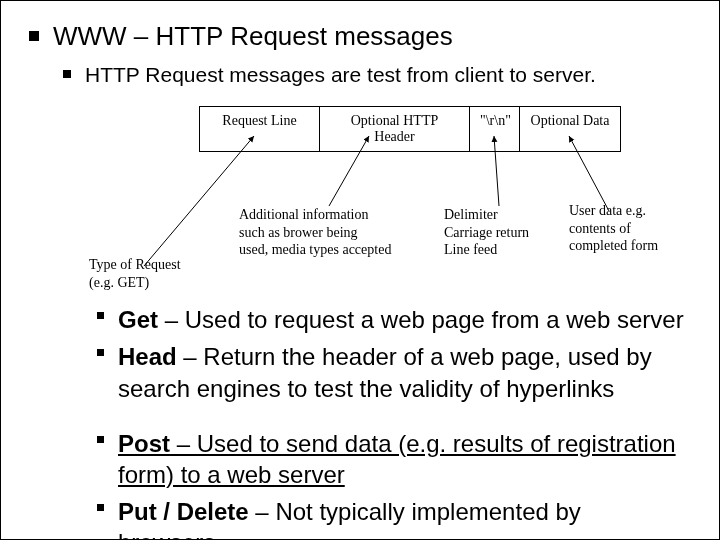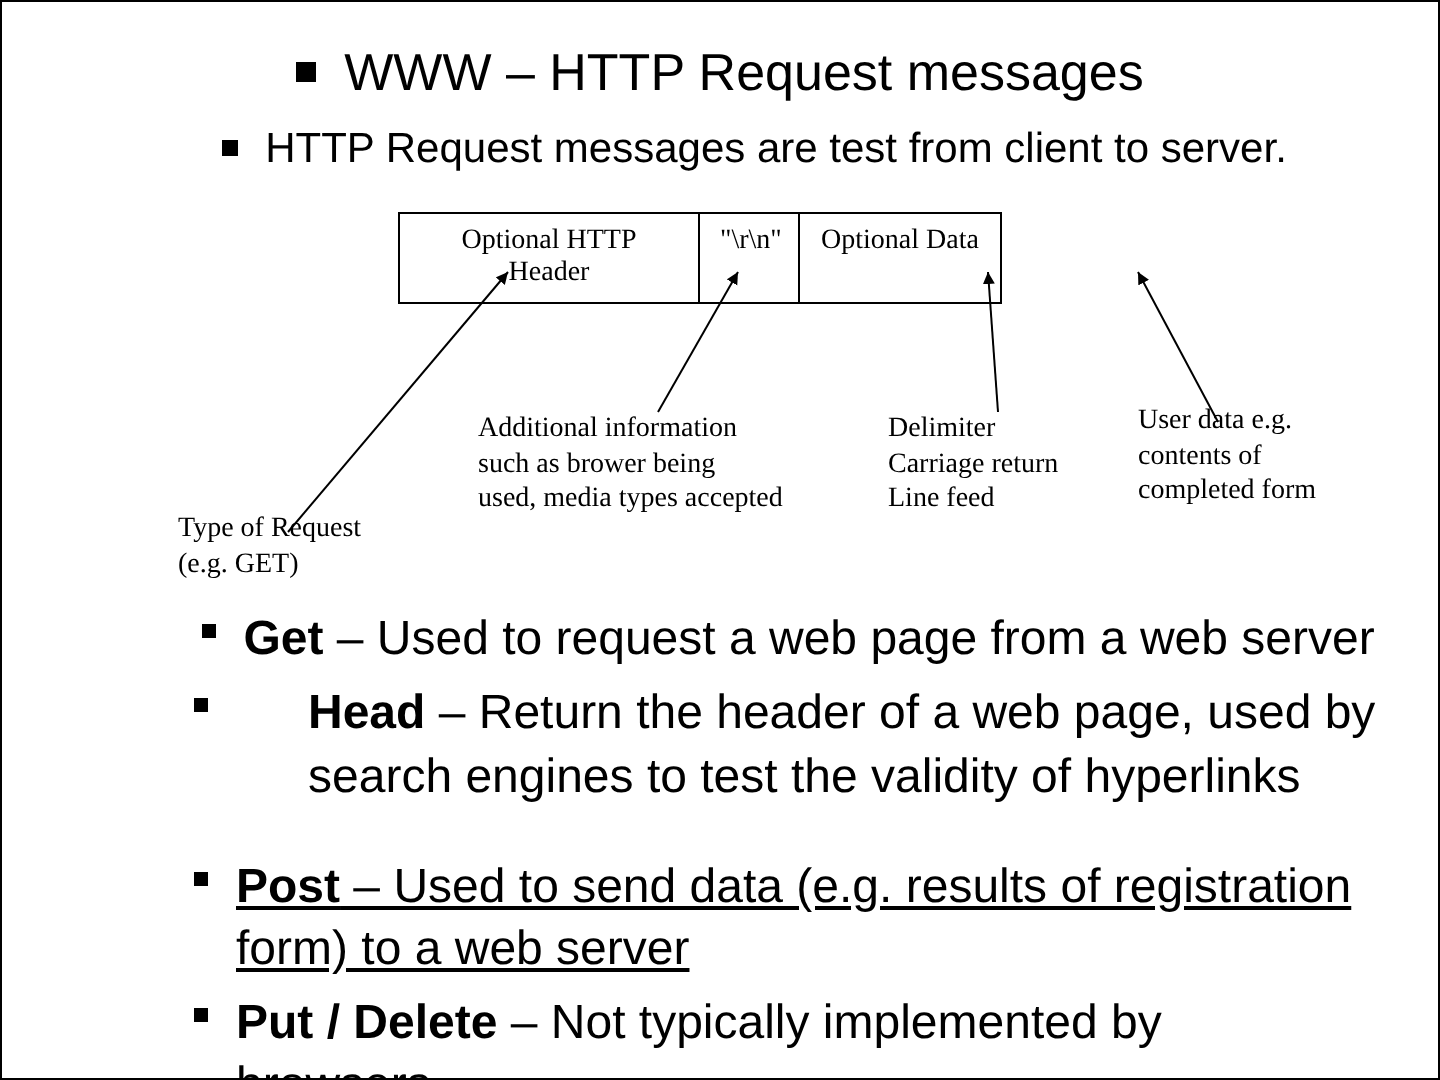--- a/index.html
+++ b/index.html
@@ -13,21 +13,20 @@
     position: relative;
     border: 1px solid #000;
     box-sizing: border-box;
   }
   .slide {
     padding: 20px 28px 0 28px;
   }
   .row {
     display: flex;
     align-items: flex-start;
-    justify-content: center;
   }
   .bullet {
     width: 10px;
     height: 10px;
     background: #000;
     border-radius: 0;
     flex: 0 0 auto;
     margin-top: 10px;
     margin-right: 14px;
   }
@@ -98,20 +97,21 @@
     <h1>WWW – HTTP Request messages</h1>
   </div>
 
   <div class="row lvl2">
     <span class="bullet sq sm"></span>
     <span class="text">HTTP Request messages are test from client to server.</span>
   </div>
 
   <div class="diagram-wrap">
     <div class="boxrow">
+      <div class="cell c1">Request Line</div>
       <div class="cell c2">Optional HTTP Header</div>
       <div class="cell c3">"\r\n"</div>
       <div class="cell c4">Optional Data</div>
     </div>
 
     <svg class="arrows" width="640" height="190">
       <defs>
         <marker id="ah" markerWidth="8" markerHeight="8" refX="6" refY="3" orient="auto">
           <path d="M0,0 L6,3 L0,6 Z" fill="#000"></path>
         </marker>
@@ -136,21 +136,21 @@
   </div>
 
 
   <div class="row lvl3" style="margin-top:6px;">
     <span class="bullet sq xs"></span>
     <span class="text">
       <b>Get</b><span> – Used to request a web page from a web server</span>
     </span>
   </div>
 
-  <div class="row lvl3" style="margin-top:6px;gap:36px;">
+  <div class="row lvl3" style="margin-top:6px;">
     <span class="bullet sq xs"></span>
     <span class="text">
       <b>Head</b><span> – Return the header of a web page, used by search engines to test the validity of hyperlinks</span>
     </span>
   </div>
 
   <div class="row lvl3" style="margin-top:24px;text-decoration:underline;">
     <span class="bullet sq xs"></span>
     <span class="text">
       <b>Post</b><span> – Used to send data (e.g. results of registration form) to a web server</span>

